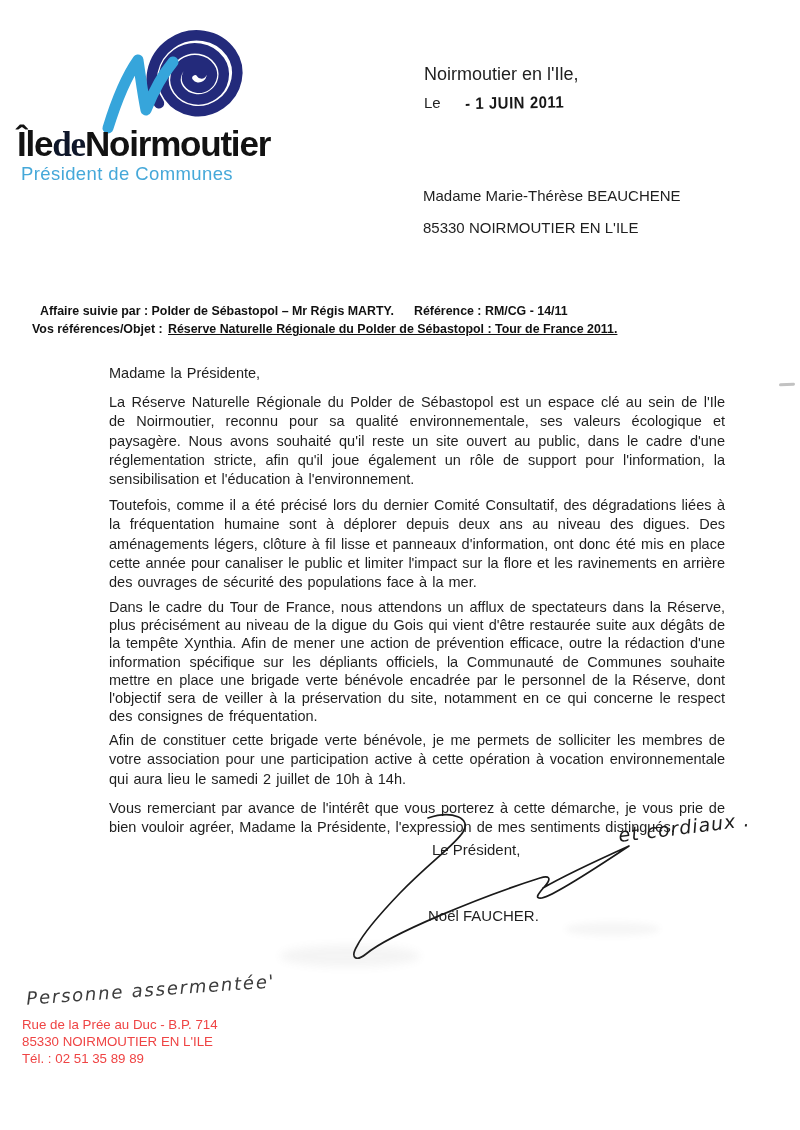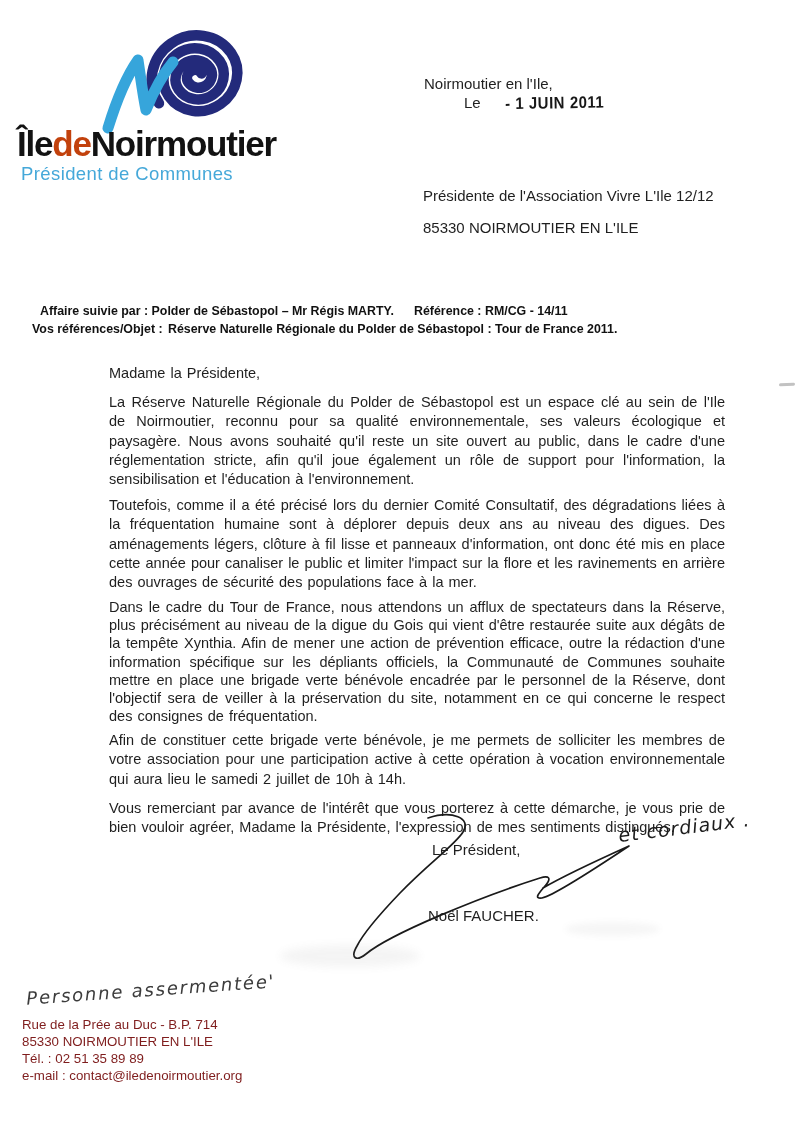--- a/index.html
+++ b/index.html
@@ -5,55 +5,55 @@
   html,body{margin:0;padding:0;background:#e8e8e8;}
   .page{
     position:relative;width:800px;height:1130px;background:#ffffff;
     font-family:"Liberation Sans","DejaVu Sans",sans-serif;color:#1f1f1f;
     overflow:hidden;margin:0 auto;
   }
   
   .logo-art{position:absolute;left:95px;top:22px;width:160px;height:148px;}
   .wordmark{position:absolute;left:17px;top:124px;font-size:35px;font-weight:bold;
     letter-spacing:-1.2px;color:#121212;white-space:nowrap;}
-  .wordmark .de{color:#c2410c;}
+  .wordmark .de{color:#0f172a;font-family:Liberation Serif, serif;}
   .logo-sub{position:absolute;left:21px;top:163px;font-size:18.5px;color:#45a8d9;
     letter-spacing:.4px;}
   
-  .date-place{position:absolute;left:424px;top:75px;font-size:15px;}
-  .le-row{position:absolute;left:424px;top:94px;font-size:15px;margin-left:40px;}
+  .date-place{position:absolute;left:424px;top:64px;font-size:18px;}
+  .le-row{position:absolute;left:424px;top:94px;font-size:15px;}
   .stamp{display:inline-block;margin-left:22px;font-weight:bold;font-size:15.5px;
     letter-spacing:.6px;color:#181818;transform:rotate(-1deg) scale(.96,1.08);}
   
   .recipient{position:absolute;left:423px;top:187px;font-size:15px;line-height:18.3px;}
   .recipient .city{margin-top:14px;}
   
   .refblock{position:absolute;left:0;top:0;width:800px;font-weight:bold;
     font-size:12.4px;color:#111;}
   .ref-l1l{position:absolute;left:40px;top:304px;}
   .ref-l1r{position:absolute;left:414px;top:304px;}
   .ref-l2l{position:absolute;left:32px;top:322px;}
-  .ref-l2v{position:absolute;left:168px;top:322px;}
+  .ref-l2v{position:absolute;left:168px;top:322px;text-decoration:underline;}
   
   .body p{position:absolute;left:97px;width:616px;margin:12px;font-size:14.5px;
     line-height:19.3px;text-align:justify;word-spacing:1px;}
   .salutation{position:absolute;left:97px;top:352px;font-size:14.5px;margin:0;}
   .p0{top:381px;} .p1{top:484px;} .p2{top:586px;line-height:18.2px !important;}
   .p3{top:719px;} .p4{top:787px;}
   
   .sig-title{position:absolute;left:432px;top:841px;font-size:15px;}
   .sig-name{position:absolute;left:428px;top:859px;font-size:15px;margin-top:48px;}
   .sig-svg{position:absolute;left:340px;top:805px;}
   .hand{font-family:"DejaVu Sans","Liberation Sans",sans-serif;font-style:italic;}
   .hand-cordiaux{position:absolute;left:618px;top:816px;font-size:19px;
     letter-spacing:1px;color:#1c1c1c;transform:rotate(-7deg);white-space:nowrap;}
   .hand-assermente{position:absolute;left:26px;top:979px;font-size:18px;
     letter-spacing:1.8px;color:#3c3c3c;transform:rotate(-4deg);white-space:nowrap;}
   
-  .footer{position:absolute;left:22px;top:1016px;font-size:13.3px;color:#7f1d1d;
+  .footer{position:absolute;left:22px;top:1016px;font-size:13.3px;color:#ef4444;
     line-height:17px;}
   .footer div{margin:0 0 0 0;}
   
   .edge-dash{position:absolute;left:779px;top:383px;width:16px;height:3px;
     background:#c2c2c2;border-radius:2px;transform:rotate(-3deg);}
   .smudge1{position:absolute;left:280px;top:945px;width:140px;height:22px;
     background:#6c6c6c;opacity:.07;border-radius:50%;filter:blur(4px);}
   .smudge2{position:absolute;left:565px;top:922px;width:95px;height:14px;
     background:#6c6c6c;opacity:.06;border-radius:50%;filter:blur(3px);}
 </style>
@@ -71,21 +71,21 @@
 
   <div class="wordmark"><span>Île</span><span class="de">de</span><span>Noirmoutier</span></div>
   <div class="logo-sub">Président de Communes</div>
 
   <div class="date-place">Noirmoutier en l'Ile,</div>
   <div class="le-row">
     <span>Le</span><span class="stamp">- 1 JUIN 2011</span>
   </div>
 
   <div class="recipient">
-    <div>Présidente de l'Association Vivre L'Ile 12/12</div>
+    <div>Madame Marie-Thérèse BEAUCHENE</div>
     <div class="city">85330 NOIRMOUTIER EN L'ILE</div>
   </div>
 
   <div class="refblock">
     <span class="ref-l1l">Affaire suivie par : Polder de Sébastopol – Mr Régis MARTY.</span>
     <span class="ref-l1r">Référence : RM/CG - 14/11</span>
     <span class="ref-l2l">Vos références/Objet :</span>
     <span class="ref-l2v">Réserve Naturelle Régionale du Polder de Sébastopol : Tour de France 2011.</span>
   </div>
 
@@ -105,20 +105,19 @@
   <svg class="sig-svg" width="320" height="165" viewBox="0 0 320 165">
     <path d="M 88,13 C 112,5 132,13 123,27 C 115,40 90,57 60,88 C 38,111 22,131 17,141 C 10,153 16,157 26,149 C 50,129 140,92 200,73 C 209,70 212,73 205,81 C 198,89 194,94 202,93 C 212,91 250,67 289,41 C 258,55 220,73 203,83" fill="none" stroke="#1a1a1a" stroke-width="1.7" stroke-linecap="round" stroke-linejoin="round"></path>
   </svg>
 
   <div class="hand hand-assermente">Personne assermentée'</div>
 
   <div class="footer">
     <div>Rue de la Prée au Duc - B.P. 714</div>
     <div>85330 NOIRMOUTIER EN L'ILE</div>
     <div>Tél. : 02 51 35 89 89</div>
-    <div>e-mail : contact@iledenoirmoutier.org</div>
   </div>
 
   <div class="edge-dash"></div>
   <div class="smudge1"></div>
   <div class="smudge2"></div>
 
 </div>
 
 </body></html>

